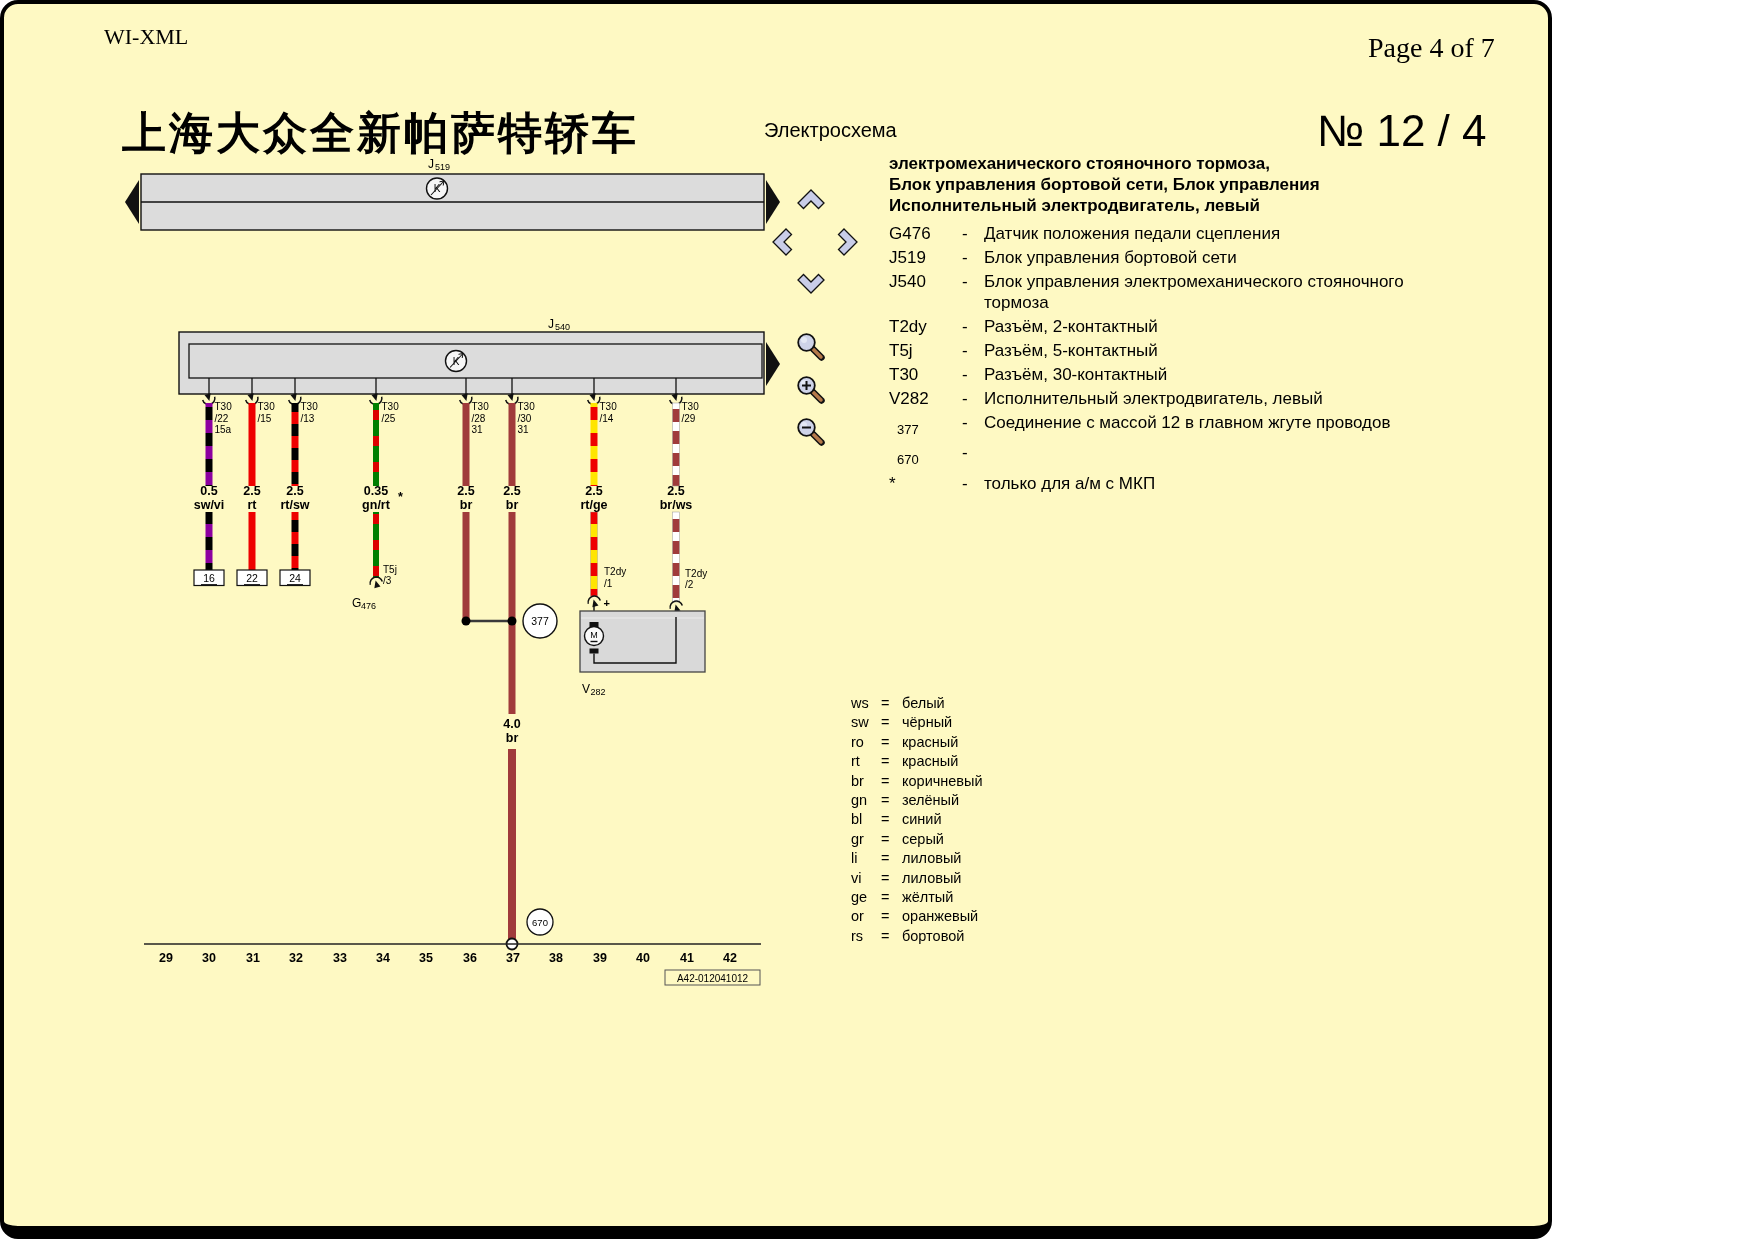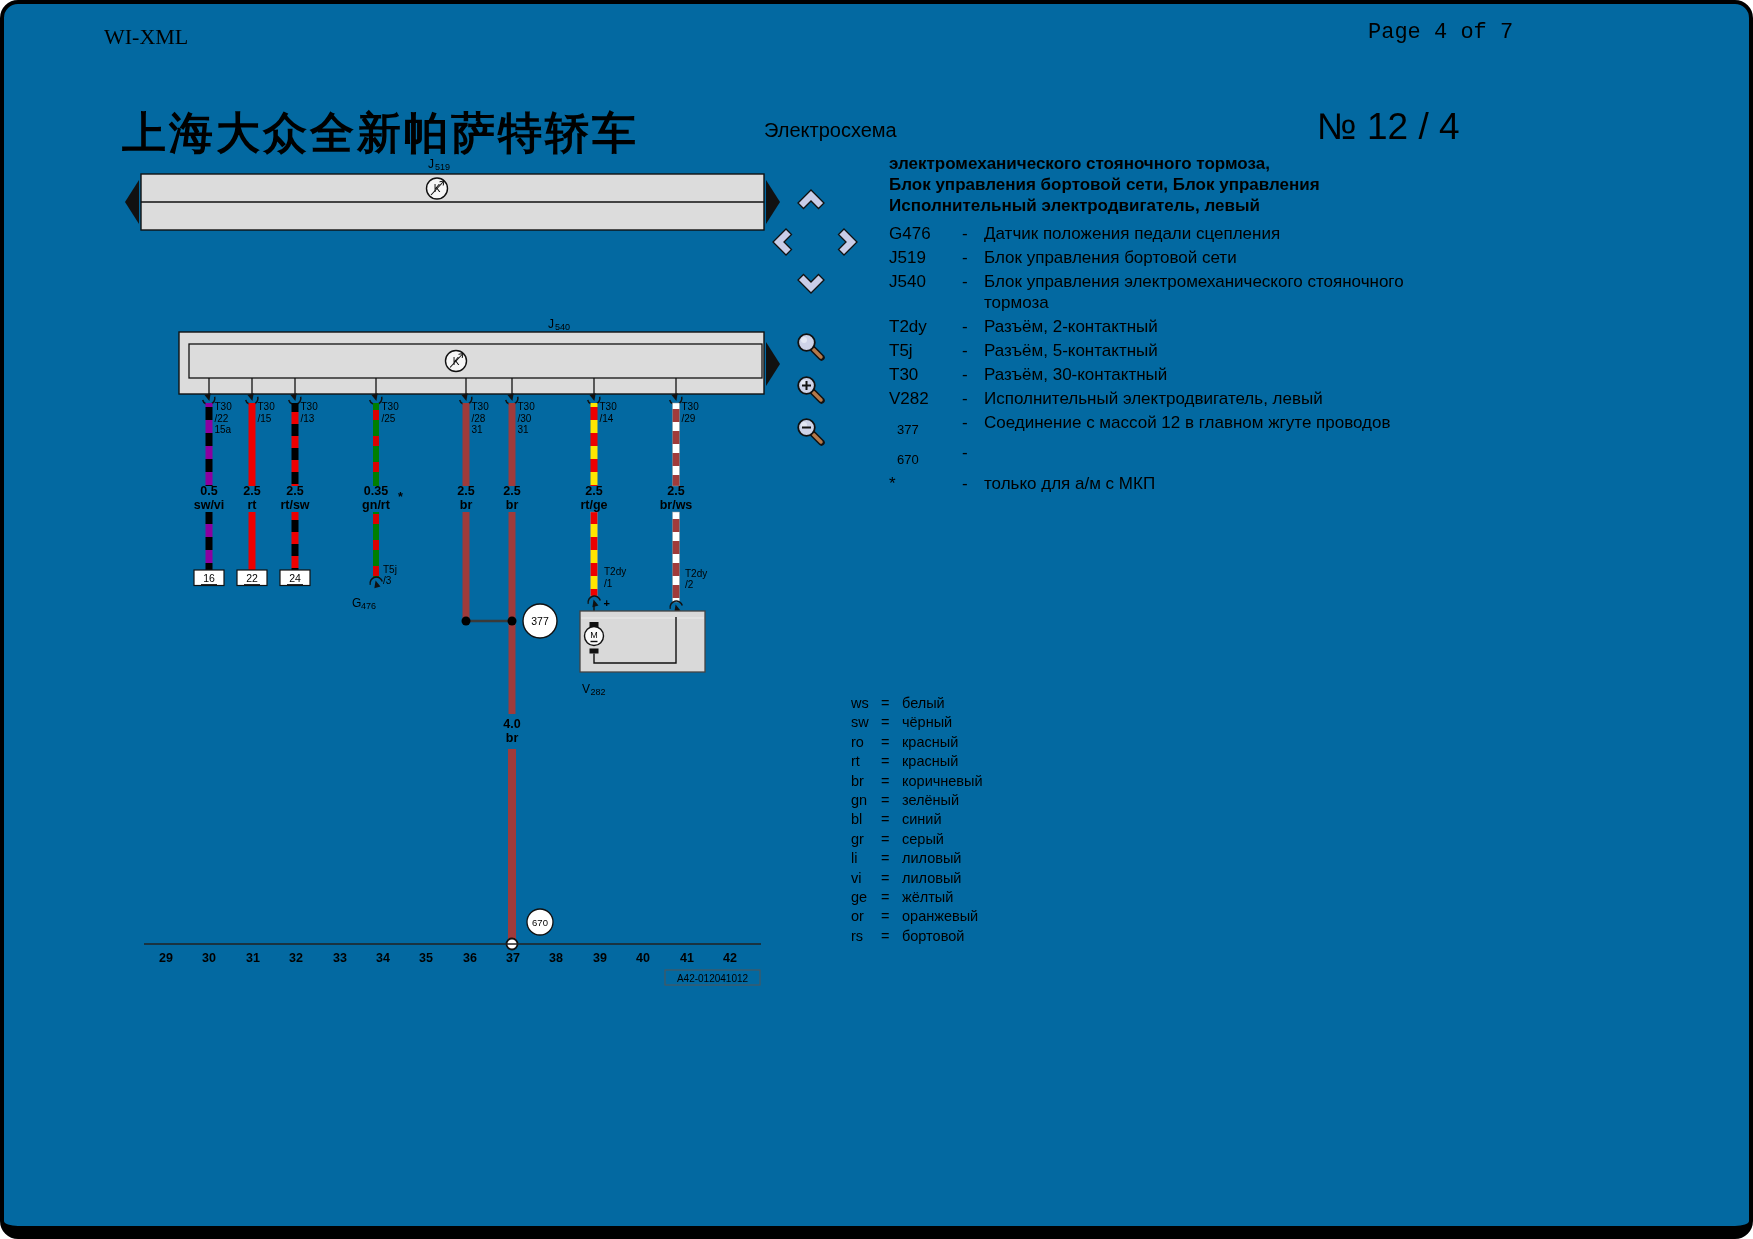--- a/index.html
+++ b/index.html
@@ -1,25 +1,25 @@
 <!DOCTYPE html>
 <html><head>
 <meta charset="utf-8">
 <style>
   html,body{margin:0;padding:0;background:#fff;}
-  .page{position:relative;width:1753px;height:1239px;background:#0369a1;
+  .page{position:relative;width:1552px;height:1239px;background:#fef9c3;
         border:4px solid #000;border-bottom-width:13px;border-radius:18px;
         box-sizing:border-box;overflow:hidden;
         font-family:"Liberation Sans",sans-serif;color:#000;}
   .abs{position:absolute;}
   .brand{left:100px;top:20px;font-family:"Liberation Serif",serif;font-size:22px;}
-  .pageind{left:1364px;top:16px;font-family:Liberation Mono, monospace;font-size:22px;}
+  .pageind{left:1364px;top:28px;font-family:Liberation Serif, serif;font-size:28px;}
   .vehicle{left:118px;top:100px;font-size:44px;font-weight:600;letter-spacing:3px;}
   .sheettype{left:712px;top:115px;font-size:20px;margin-left:48px;}
-  .sheetno{left:1313px;top:102px;font-size:37px;}
+  .sheetno{left:1313px;top:102px;font-size:44px;}
   
   .legend{left:885px;top:149px;width:578px;font-size:17px;line-height:21px;}
   .lg-head{font-weight:bold;margin-bottom:8px;}
   .lg-row{display:flex;margin-bottom:3.5px;line-height:20.5px;}
   .lg-code{width:73px;flex:none;}
   .lg-dash{width:22px;flex:none;}
   .lg-desc{flex:1;}
   .lg-code span.small{font-size:13px;position:relative;top:6px;left:8px;}
   .lg-row.has-small{margin-top:3px;margin-bottom:9px;}
   

